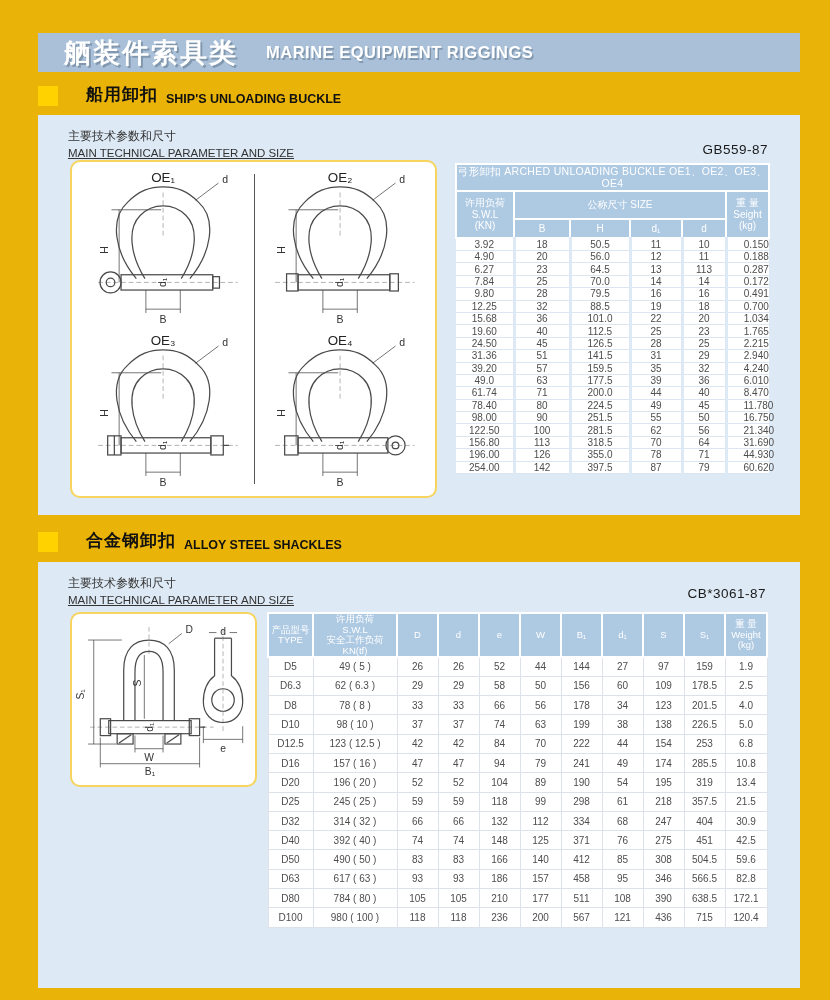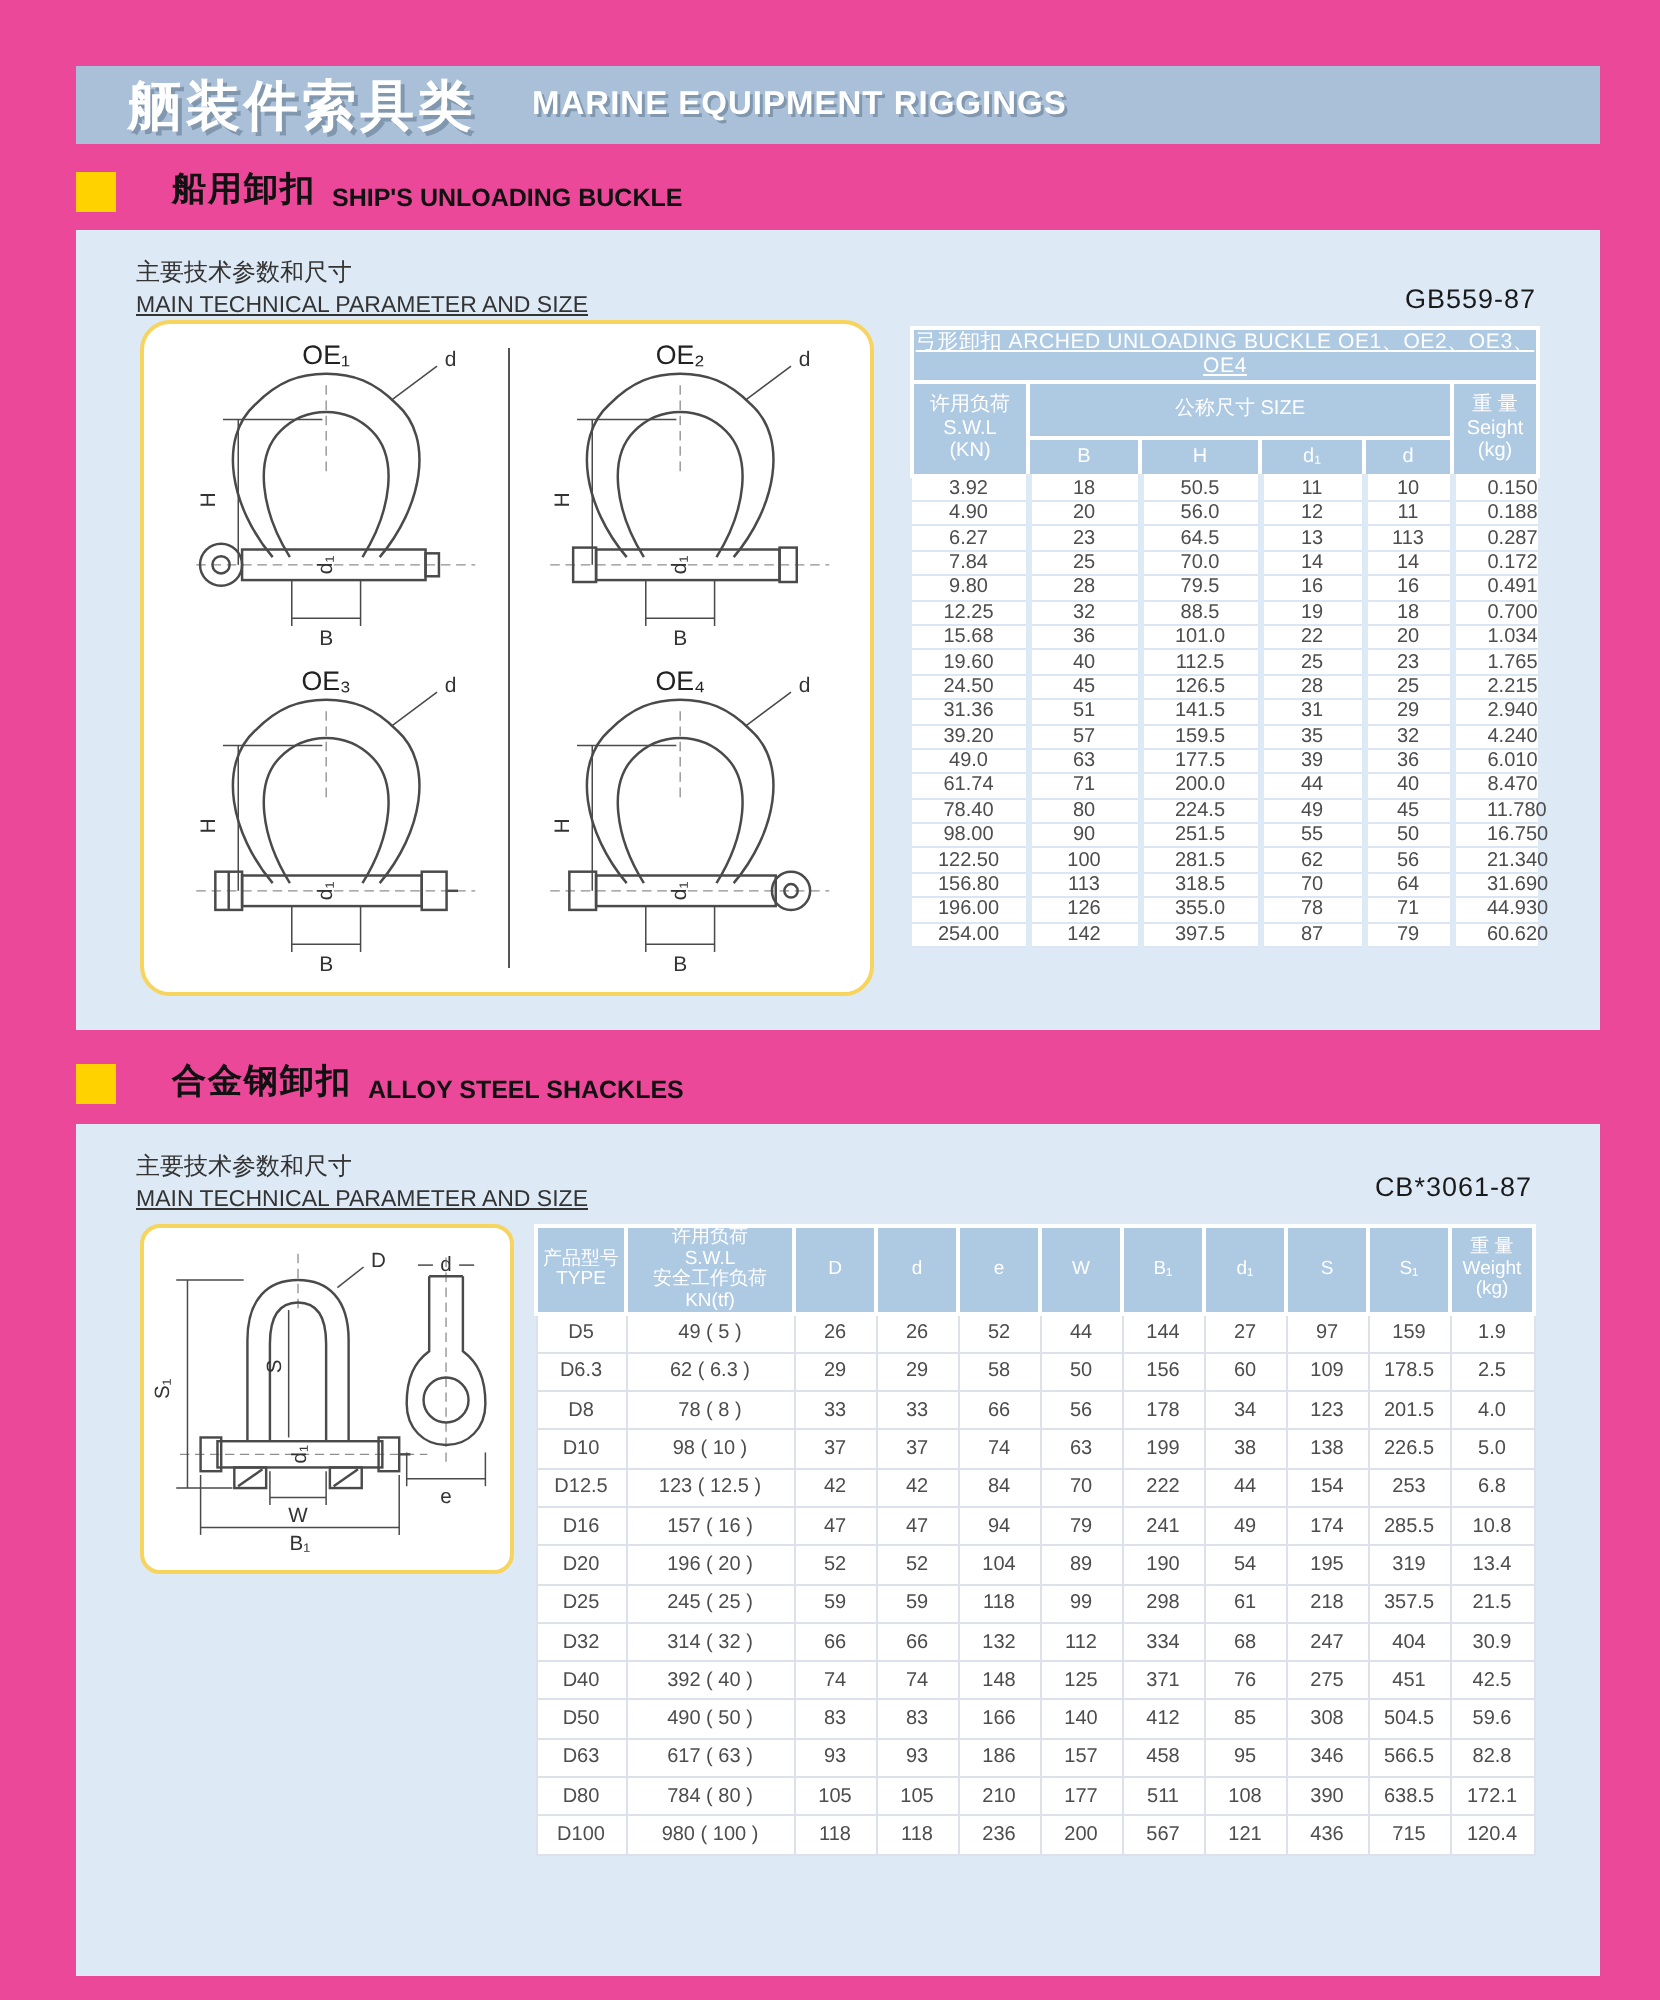--- a/index.html
+++ b/index.html
@@ -1,17 +1,17 @@
 <!DOCTYPE html>
 <html><head>
 <meta charset="utf-8">
 <style>
   * { margin:0; padding:0; box-sizing:border-box; }
   body { background:#ffffff; font-family:"Liberation Sans","DejaVu Sans",sans-serif; }
-  .page { position:relative; width:830px; height:1000px; background:#ec4899; overflow:hidden; }
+  .page { position:relative; width:830px; height:1000px; background:#eab308; overflow:hidden; }
 
   
   .banner { position:absolute; left:38px; top:33px; width:762px; height:39px;
             background:#a9c0d8; display:flex; align-items:center; padding-left:26px; }
   .banner-zh { color:#ffffff; font-size:27px; font-weight:bold; letter-spacing:2px;
                text-shadow:2px 2px 0 #8097ae; }
   .banner-en { color:#ffffff; font-size:16.5px; font-weight:bold; margin-left:28px; letter-spacing:.5px;
                text-shadow:1.5px 1.5px 0 #8097ae; }
 
   
@@ -22,41 +22,41 @@
 
   
   .panel { position:absolute; left:38px; width:762px; background:#dde9f5; }
   .subtitle { position:absolute; left:30px; top:13px; color:#333; }
   .subtitle .zh { font-size:12px; line-height:17px; }
   .subtitle .en { font-size:11.5px; line-height:16px;text-decoration:underline; }
   .standard { position:absolute; text-align:right; font-size:13.5px; color:#1a1a1a; letter-spacing:.5px; }
 
   
   .diagram-box { position:absolute; background:#ffffff; border:2px solid #f6d45e; border-radius:10px; }
-  .box1 { left:32px; top:45px; width:367px; height:338px;border-radius:15px; }
+  .box1 { left:32px; top:45px; width:367px; height:338px; }
   .quad-grid { position:absolute; inset:4px; display:grid; grid-template-columns:1fr 1fr; grid-template-rows:1fr 1fr; }
   .quad { display:flex; align-items:center; justify-content:center; }
   .vdiv { position:absolute; left:50%; top:12px; bottom:12px; width:1px; background:#555; }
   .bow-svg { width:172px; height:158px; }
   .box2 { left:32px; top:50px; width:187px; height:175px; display:flex; align-items:center; justify-content:center; }
   .dee-svg { width:178px; height:160px; }
 
   .ln  { fill:none; stroke:#4a4a4a; stroke-width:1.3; }
   .dim { fill:none; stroke:#4a4a4a; stroke-width:0.8; }
   .cl  { fill:none; stroke:#8f8f8f; stroke-width:0.7; stroke-dasharray:5 3; }
   .lbl { font-size:11px; fill:#333; }
   .oe  { font-size:14px; fill:#222; }
 
   
   table { border-collapse:collapse; table-layout:fixed; }
   th { background:#aec9e2; color:#ffffff; font-weight:normal; text-align:center; border:2px solid #ffffff; }
   td { background:#ffffff; color:#4d4d4d; font-size:10px; text-align:center; padding:0; }
 
   .t1 { position:absolute; left:417px; top:48px; width:313px; }
-  .t1 .band { font-size:10.5px; height:16px; padding:1px 0; letter-spacing:.3px;text-decoration:underline; }
+  .t1 .band { font-size:10.5px; height:16px; padding:1px 0; letter-spacing:.3px; }
   .t1 th { font-size:10px; line-height:11.5px; }
   .t1 .h2 th { height:28px; }
   .t1 .h3 th { height:19px; }
   .t1 td { height:12.4px; border-bottom:1px solid #dce6f2; border-right:3px solid #dde9f5; }
   .t1 td:last-child { border-right:none;padding-left:16px; }
 
   .t2 { position:absolute; left:229px; top:50px; width:499px; }
   .t2 th { font-size:9.5px; line-height:10.5px; height:44px; }
   .t2 td { height:19.3px; border:1px solid #dde2ea; }
 </style>

